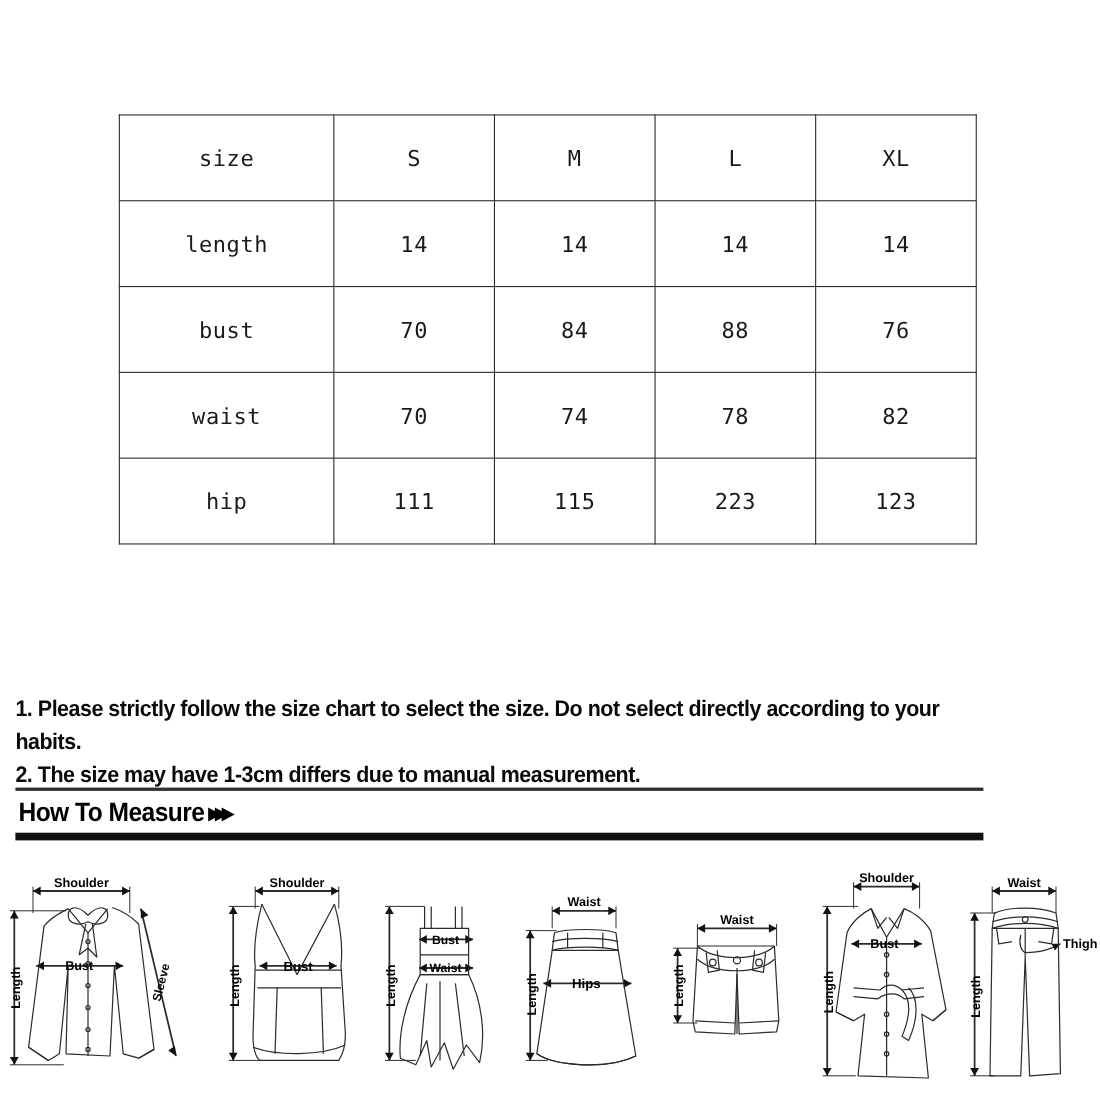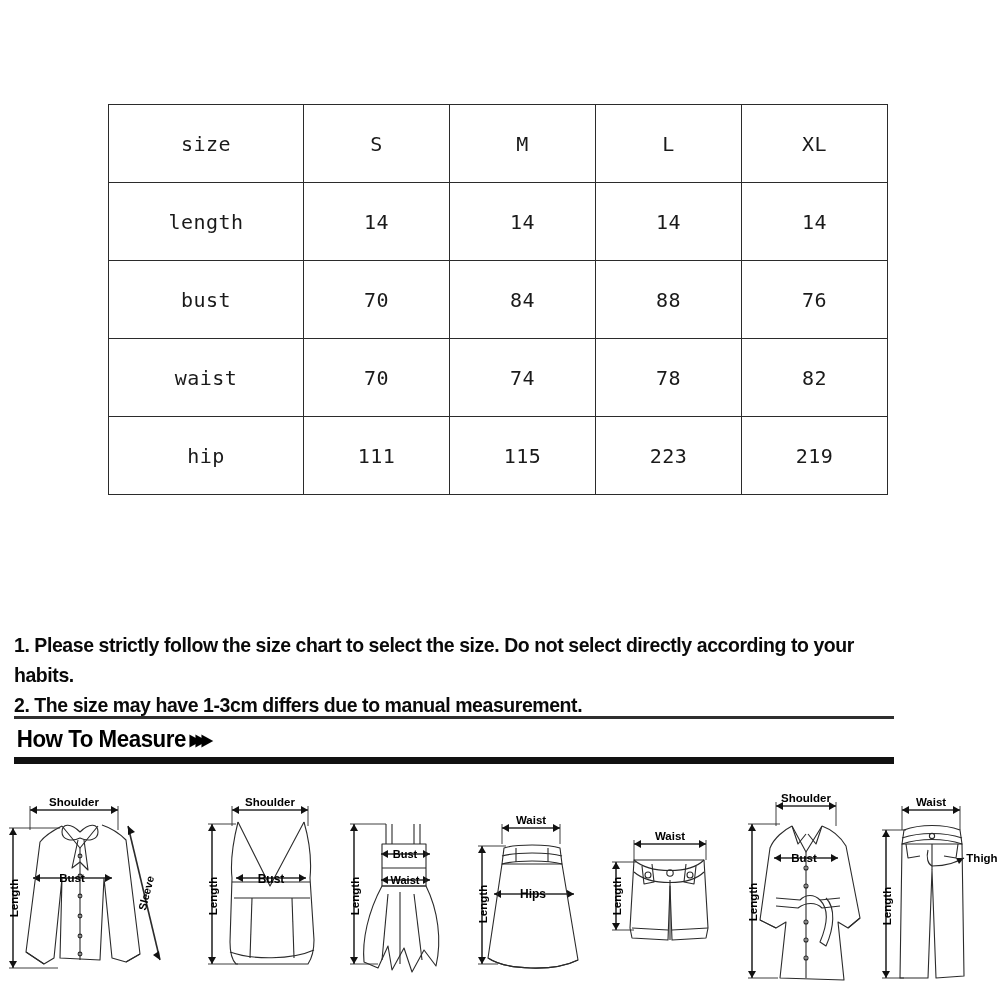--- a/index.html
+++ b/index.html
@@ -152,21 +152,21 @@
         <td>70</td>
         <td>74</td>
         <td>78</td>
         <td>82</td>
       </tr>
       <tr>
         <td>hip</td>
         <td>111</td>
         <td>115</td>
         <td>223</td>
-        <td>219</td>
+        <td>123</td>
       </tr>
     </tbody>
   </table>
 </div>
 
 <div id="notes">
   <div class="note-line">1. Please strictly follow the size chart to select the size. Do not select directly according to your</div>
   <div class="note-line">habits.</div>
   <div class="note-line">2. The size may have 1-3cm differs due to manual measurement.</div>
 </div>

